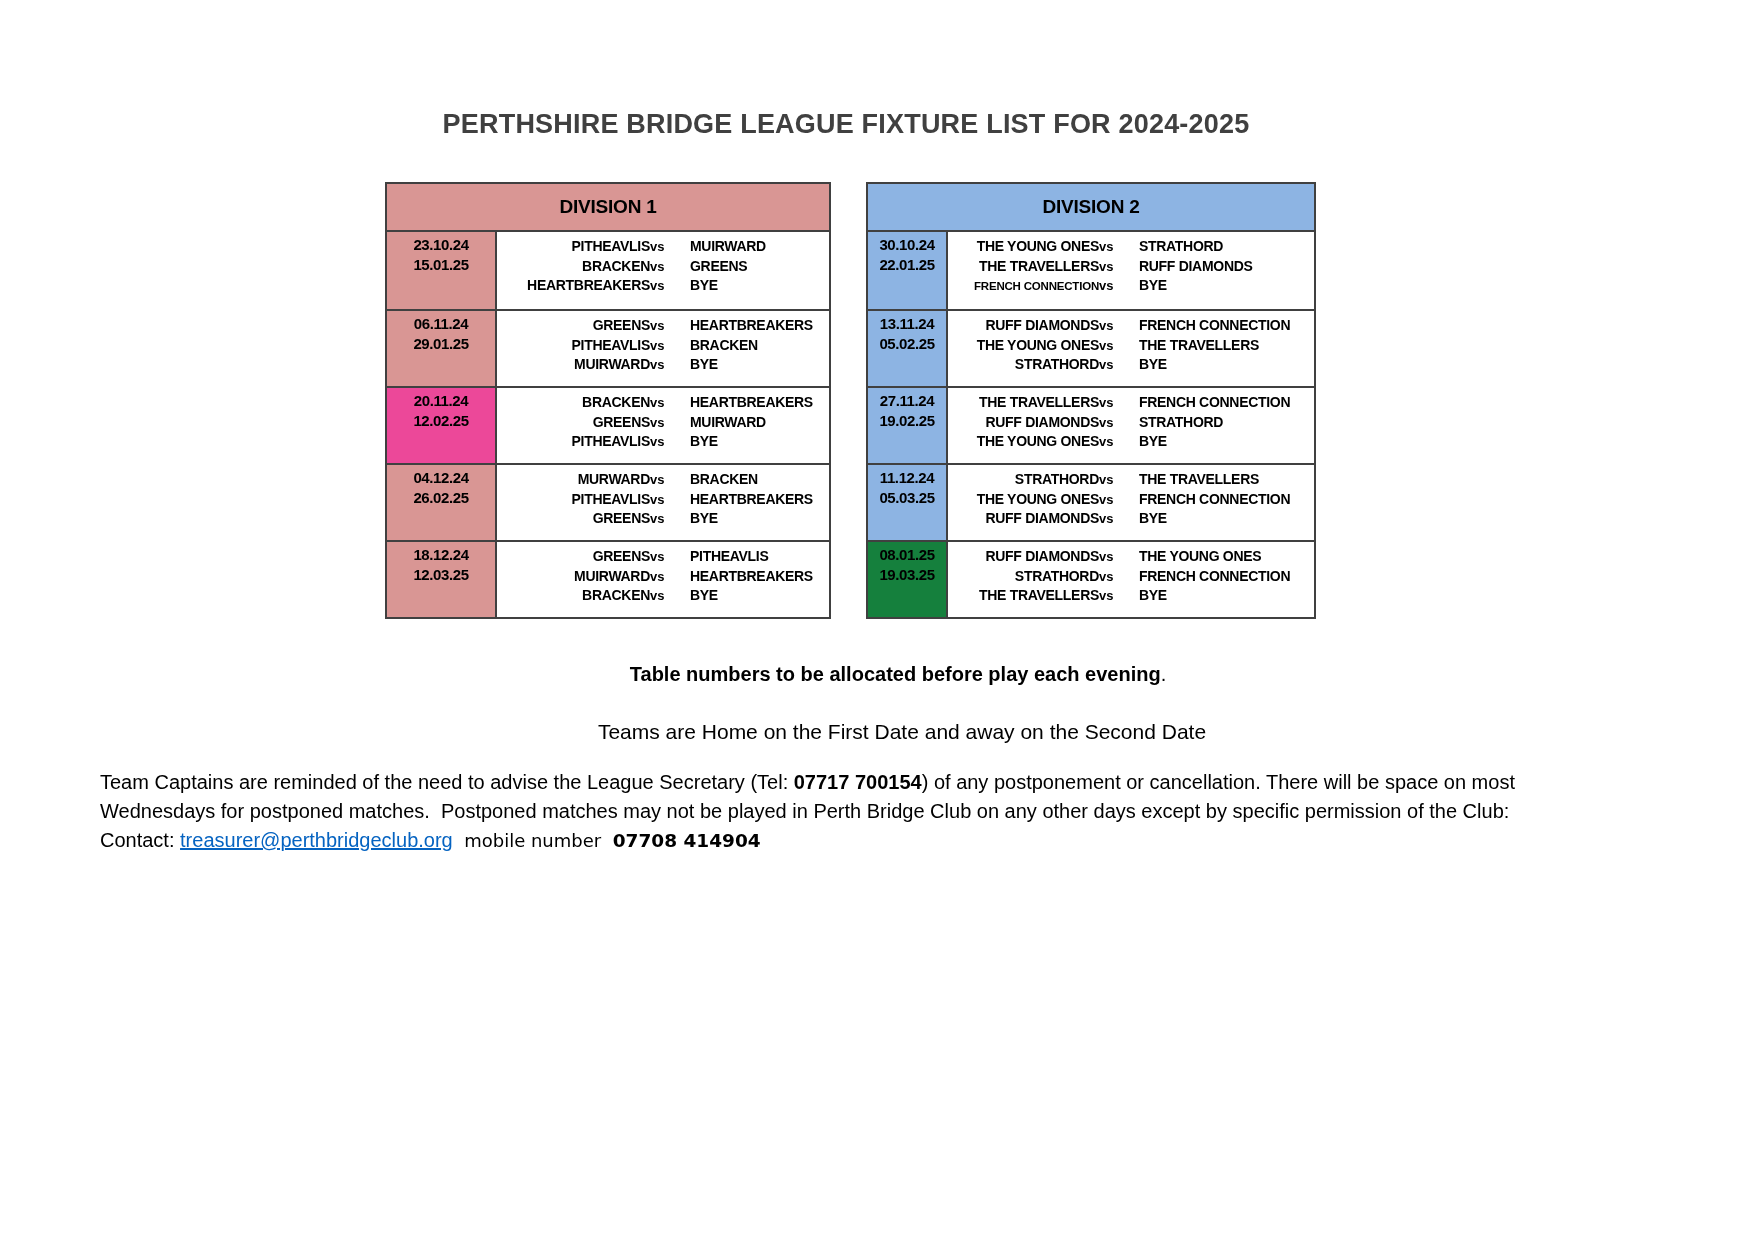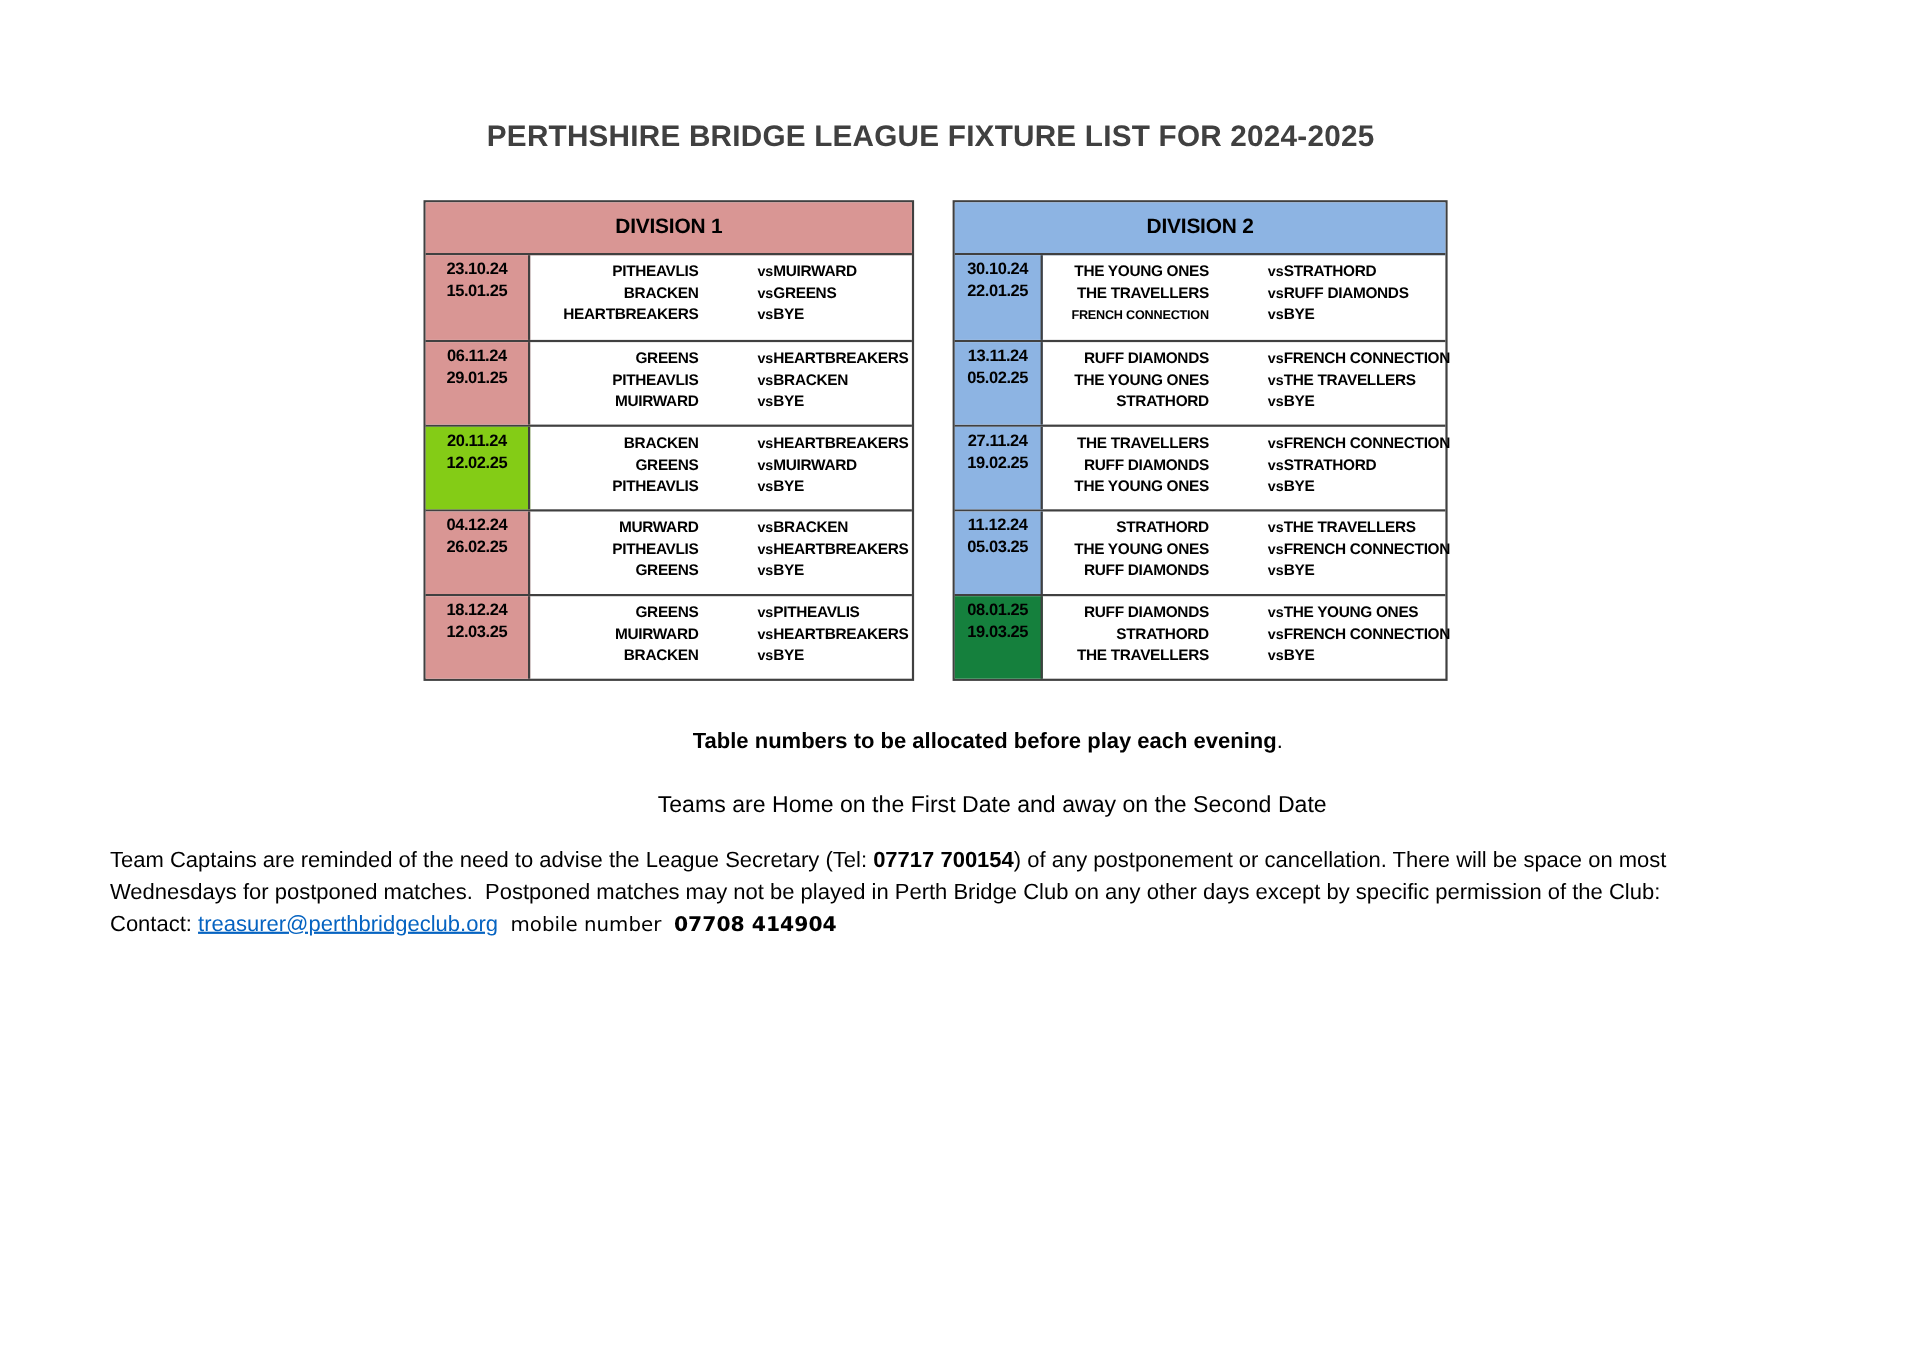--- a/index.html
+++ b/index.html
@@ -28,33 +28,33 @@
   .division-header {
     height:48px; border-bottom:2px solid var(--border);
     display:flex; align-items:center; justify-content:center;
   }
   .division-title { font-size:19px; font-weight:bold; letter-spacing:-0.2px; }
 
   .block { display:flex; height:77px; border-top:2px solid var(--border); }
   .block:first-child { border-top:none; }
 
   .date-cell {
-    width:95px; border-right:2px solid var(--border);
+    width:110px; border-right:2px solid var(--border);
     padding-top:3px; text-align:center; flex:none;
   }
   .division--2 .date-cell { width:80px; }
   .date { font-size:15px; font-weight:bold; line-height:19.5px; letter-spacing:-0.4px; }
 
   .match-cell { flex:1; padding-top:5px; }
   .match-row { display:flex; line-height:19.5px; align-items:baseline; }
   .home, .away { font-size:14px; font-weight:bold; letter-spacing:-0.3px; white-space:nowrap; }
   .home { width:153px; text-align:right; flex:none; }
   .division--2 .home { width:151px; }
   .home.small { font-size:11.5px; letter-spacing:-0.2px; }
-  .vs { width:40px; text-align:right; font-size:13px; font-weight:bold; flex:none;margin-left:28px; }
+  .vs { width:40px; text-align:left; font-size:13px; font-weight:bold; flex:none; }
   .away { flex:1; text-align:left; }
 
   .note1 {
     position:absolute; top:663px; left:898px; transform:translateX(-50%);
     white-space:nowrap; font-size:20px; color:#000;
   }
   .note1 .b { font-weight:bold; }
   .note2 {
     position:absolute; top:720px; left:902px; transform:translateX(-50%);
     white-space:nowrap; font-size:21px; color:#000;
@@ -120,21 +120,21 @@
                 <span class="away">BRACKEN</span>
               </div>
               <div class="match-row">
                 <span class="home">MUIRWARD</span>
                 <span class="vs">vs</span>
                 <span class="away">BYE</span>
               </div>
             </div>
           </div>
           <div class="block">
-            <div class="date-cell" style="background: #84cc16;">
+            <div class="date-cell" style="background: #ec4899;">
               <div class="date">20.11.24</div>
               <div class="date">12.02.25</div>
             </div>
             <div class="match-cell">
               <div class="match-row">
                 <span class="home">BRACKEN</span>
                 <span class="vs">vs</span>
                 <span class="away">HEARTBREAKERS</span>
               </div>
               <div class="match-row">

